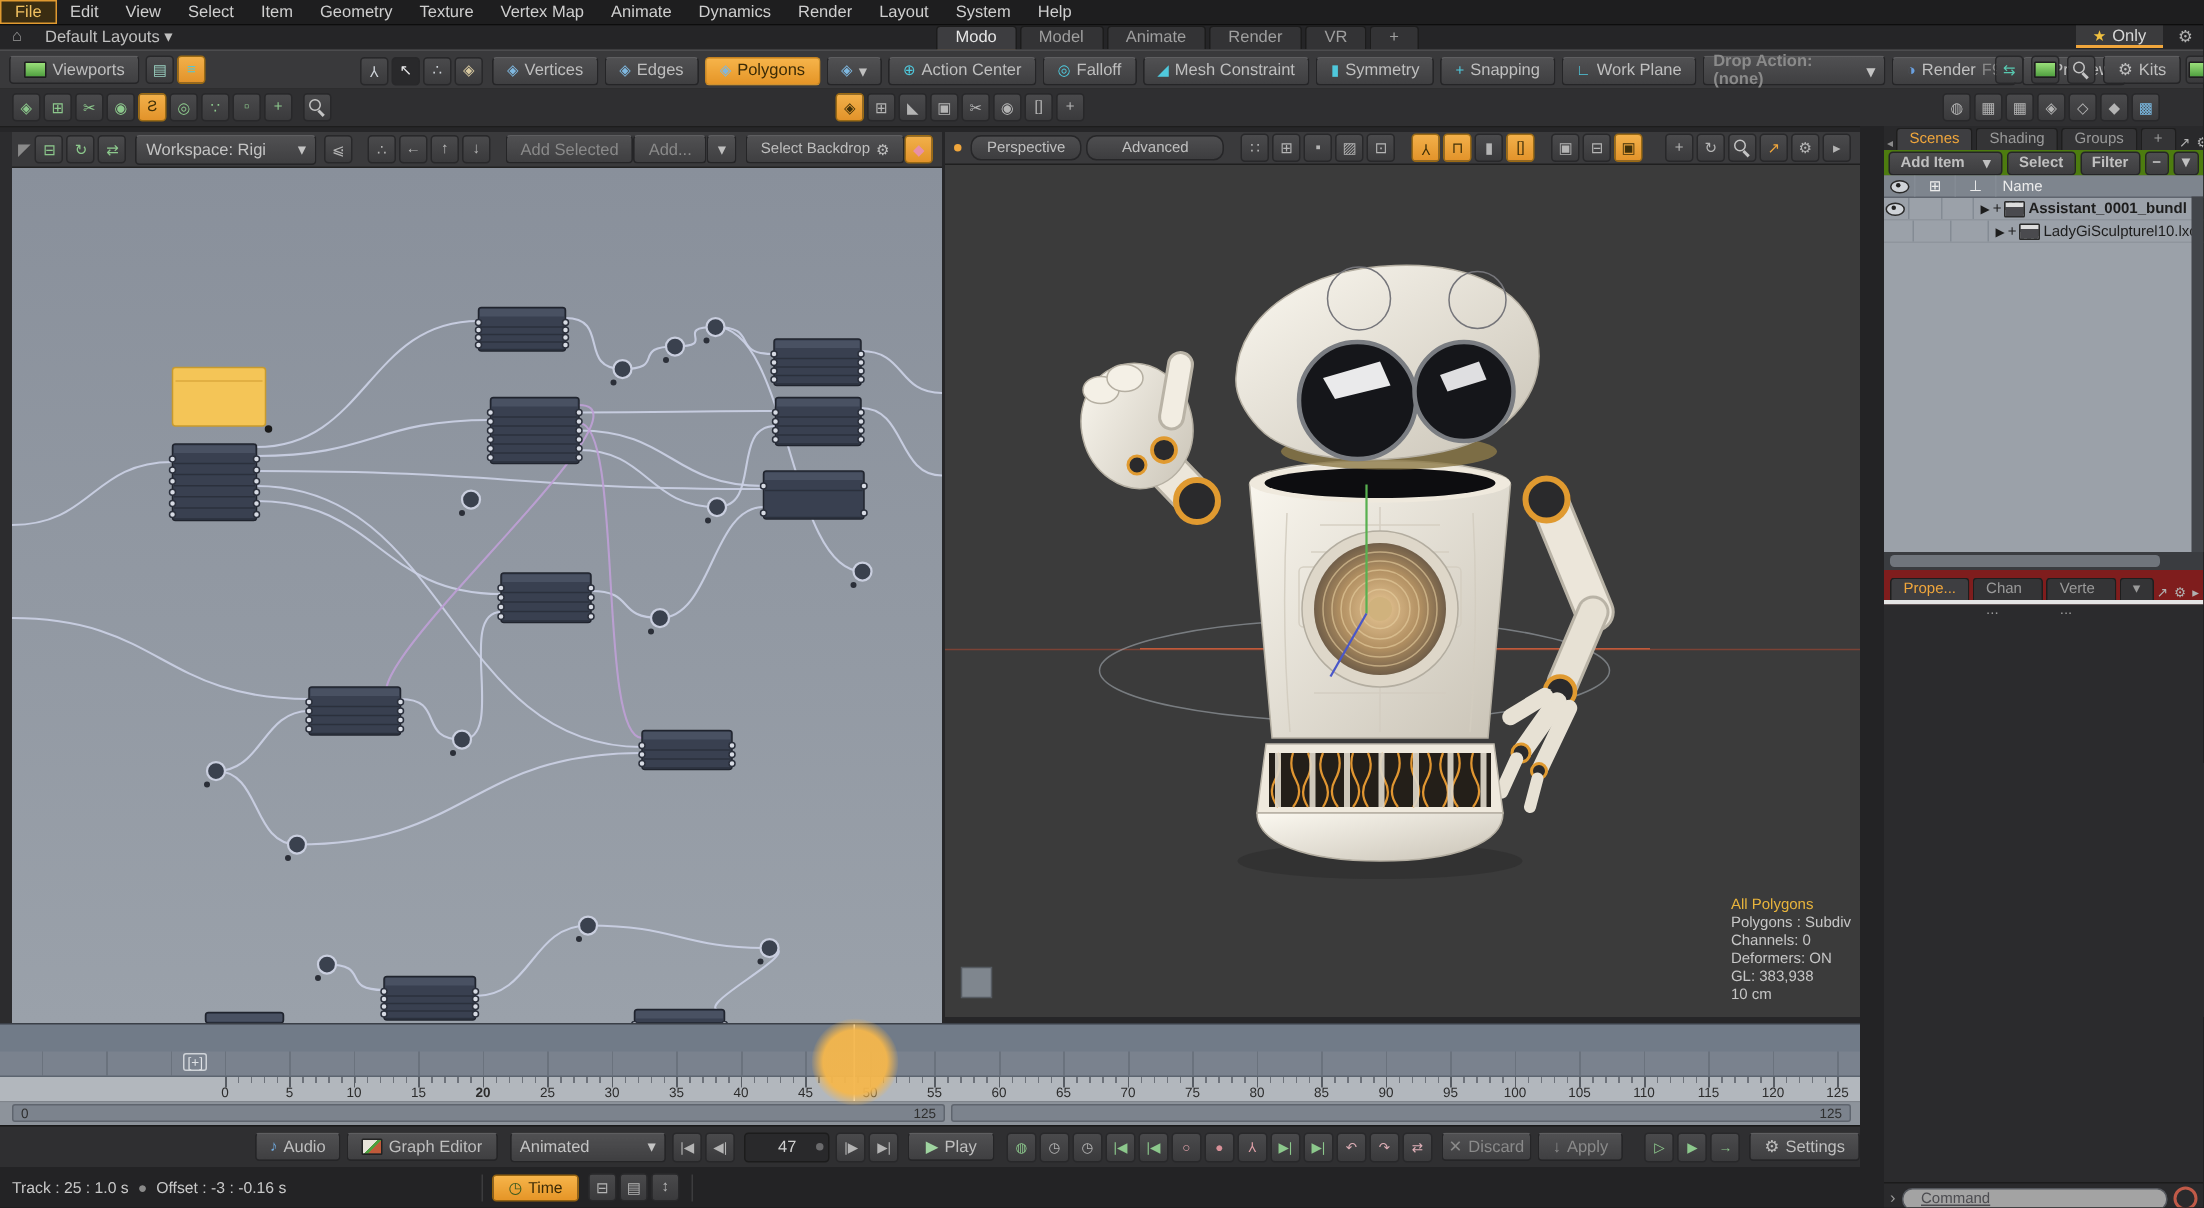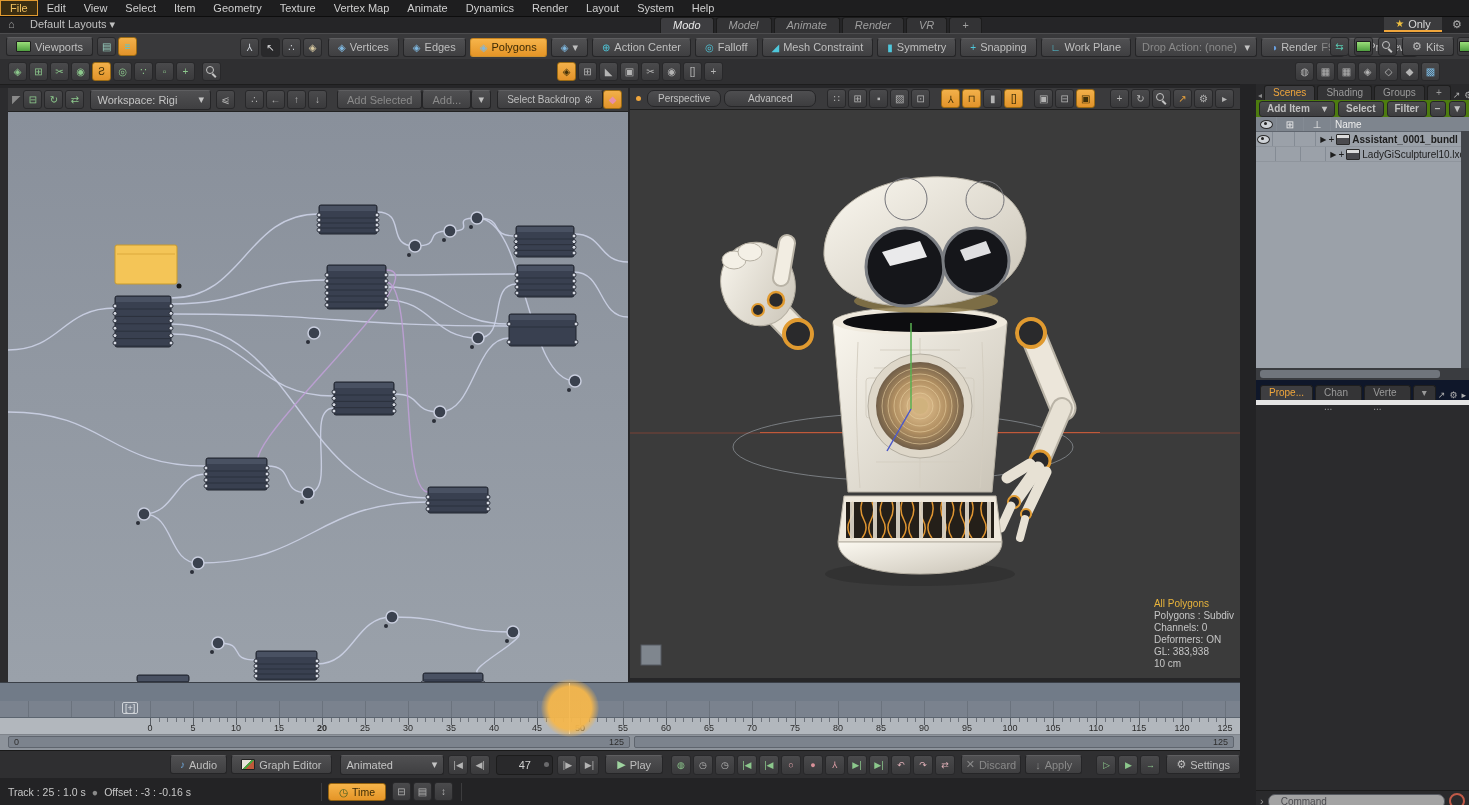--- a/index.html
+++ b/index.html
@@ -6,21 +6,21 @@
   .app{position:relative;width:1469px;height:805px;background:#262628;overflow:hidden;
        font-family:"Liberation Sans",sans-serif;font-size:11px;color:#c8c8c8;-webkit-font-smoothing:antialiased;}
   .abs{position:absolute;}
   
   .menubar{left:0;top:0;width:1469px;height:16px;background:#1e1e1f;display:flex;align-items:center;border-bottom:1px solid #0d0d0d;}
   .menu-item{padding:0 9px;color:#cfcfcf;height:14px;line-height:14px;cursor:default;}
   .menu-item.active{border:1px solid #e09a30;background:#3a2d12;color:#f0c060;}
   .layoutbar{left:0;top:17px;width:1469px;height:15px;background:#252527;}
   .home-ico{position:absolute;left:8px;top:1px;color:#9a9a9a;font-size:11px;}
   .layouts-label{position:absolute;left:30px;top:1px;color:#c0c0c0;}
-  .wstabs{position:absolute;left:660px;top:0;display:flex;height:15px;font-style:italic;}
+  .wstabs{position:absolute;left:624px;top:0;display:flex;height:15px;}
   .wstab{padding:0 12px;height:15px;line-height:15px;background:#333335;color:#9f9f9f;margin-right:2px;border-radius:3px 3px 0 0;border:1px solid #1c1c1c;border-bottom:none;}
   .wstab.active{background:#3d3d40;color:#e8e8e8;border-bottom:2px solid #f0a63c;}
   .only-tab{position:absolute;left:1384px;top:0;width:58px;height:13px;background:#3b3b3d;border-bottom:2px solid #f0a63c;color:#d8d8d8;display:flex;align-items:center;justify-content:center;gap:4px;}
   .star{color:#f0c040;font-size:10px;}
   .gear-right{position:absolute;left:1452px;top:1px;color:#b0b0b0;font-size:11px;}
   
   .toolbar1{left:0;top:33px;width:1469px;height:25px;background:#39393b;border-top:1px solid #4c4c4e;border-bottom:1px solid #202020;}
   .toolbar2{left:0;top:59px;width:1469px;height:25px;background:#2f2f31;border-bottom:1px solid #1d1d1d;}
   .btn{display:inline-flex;align-items:center;justify-content:center;gap:4px;height:19px;padding:0 9px;box-sizing:border-box;
        background:linear-gradient(#505052,#3f3f41);border:1px solid #252527;border-top-color:#5e5e60;border-radius:3px;color:#bfbfbf;cursor:default;white-space:nowrap;}
@@ -68,21 +68,21 @@
   .il-c2{width:26px;display:flex;justify-content:center;border-right:1px solid #848b94;height:100%;align-items:center;}
   .il-c3{width:26px;display:flex;justify-content:center;border-right:1px solid #848b94;height:100%;align-items:center;}
   .il-name{padding-left:4px;display:flex;align-items:center;gap:2px;white-space:nowrap;}
   .eye{display:inline-block;width:11px;height:7px;border:1px solid #2b2b2b;border-radius:50%;position:relative;background:#cfd3d8;}
   .eye::after{content:"";position:absolute;left:3px;top:1px;width:3px;height:3px;border-radius:50%;background:#222;}
   .clap{display:inline-block;width:12px;height:9px;border-radius:1px;border:1px solid #2a2a2a;
         background:linear-gradient(#dcdcdc 0 3px,#4a4a4e 3px),repeating-linear-gradient(115deg,#444 0 2px,#ddd 2px 4px);}
   .vscroll{position:absolute;right:0;top:14px;bottom:0;width:8px;background:#42454a;}
   .hscroll{height:12px;background:#3a3c40;position:relative;}
   .hthumb{position:absolute;left:4px;top:2px;width:180px;height:8px;background:#70757c;border-radius:3px;}
-  .props-tabs{height:20px;background:#0f172a;display:flex;align-items:flex-end;gap:2px;padding-left:4px;border-bottom:5px solid #e5e5e5;}
+  .props-tabs{height:20px;background:#7f1d1d;display:flex;align-items:flex-end;gap:2px;padding-left:4px;border-bottom:3px solid #e5e5e5;}
   .props-area{height:385px;background:#2b2b2d;}
   .cmdrow{height:20px;background:#2a2a2c;display:flex;align-items:center;gap:4px;padding:0 4px;border-top:1px solid #1b1b1b;}
   .cmdinput{flex:1;height:13px;background:#a3a3a3;border:1px solid #55585e;border-radius:7px;color:#4c4c50;font-size:10px;display:flex;align-items:center;padding:0 12px;text-decoration:underline;}
   .cmdcircle{width:12px;height:12px;border-radius:50%;border:2px solid #c05a48;}
   
   .timeline{left:0;top:682px;width:1240px;height:68px;background:#717b88;border-top:1px solid #3a3f47;}
   .tl-row1{position:absolute;left:0;top:0;width:1240px;height:17px;background:#6f7986;border-bottom:1px solid #5c6570;}
   .tl-row2{position:absolute;left:0;top:18px;width:1240px;height:16px;background:#7a828e;border-bottom:1px solid #5c6570;}
   .tl-grid{background-image:repeating-linear-gradient(90deg,rgba(35,40,50,.18) 0 1px,transparent 1px 43px);background-position:150px 0;}
   .tl-label{position:absolute;left:28px;top:2px;color:#e6e8ea;font-size:10px;}
@@ -195,21 +195,21 @@
           <span>Symmetry</span>
         </span>
       <span class="btn">
           <span class="cy">+</span>
           <span>Snapping</span>
         </span>
       <span class="btn">
           <span class="cy">∟</span>
           <span>Work Plane</span>
         </span>
-      <span class="dropdown" style="width:108px;">
+      <span class="dropdown" style="width:108px;font-weight:bold;">
           <span class="dim">Drop Action:  (none)</span>
           <span>▾</span>
         </span>
       <span class="btn">
           <span class="sphere">◑</span>
           <span>Render</span>
           <span class="dim">F9</span>
         </span>
       <span class="btn">
           <span class="sphere">◑</span>

